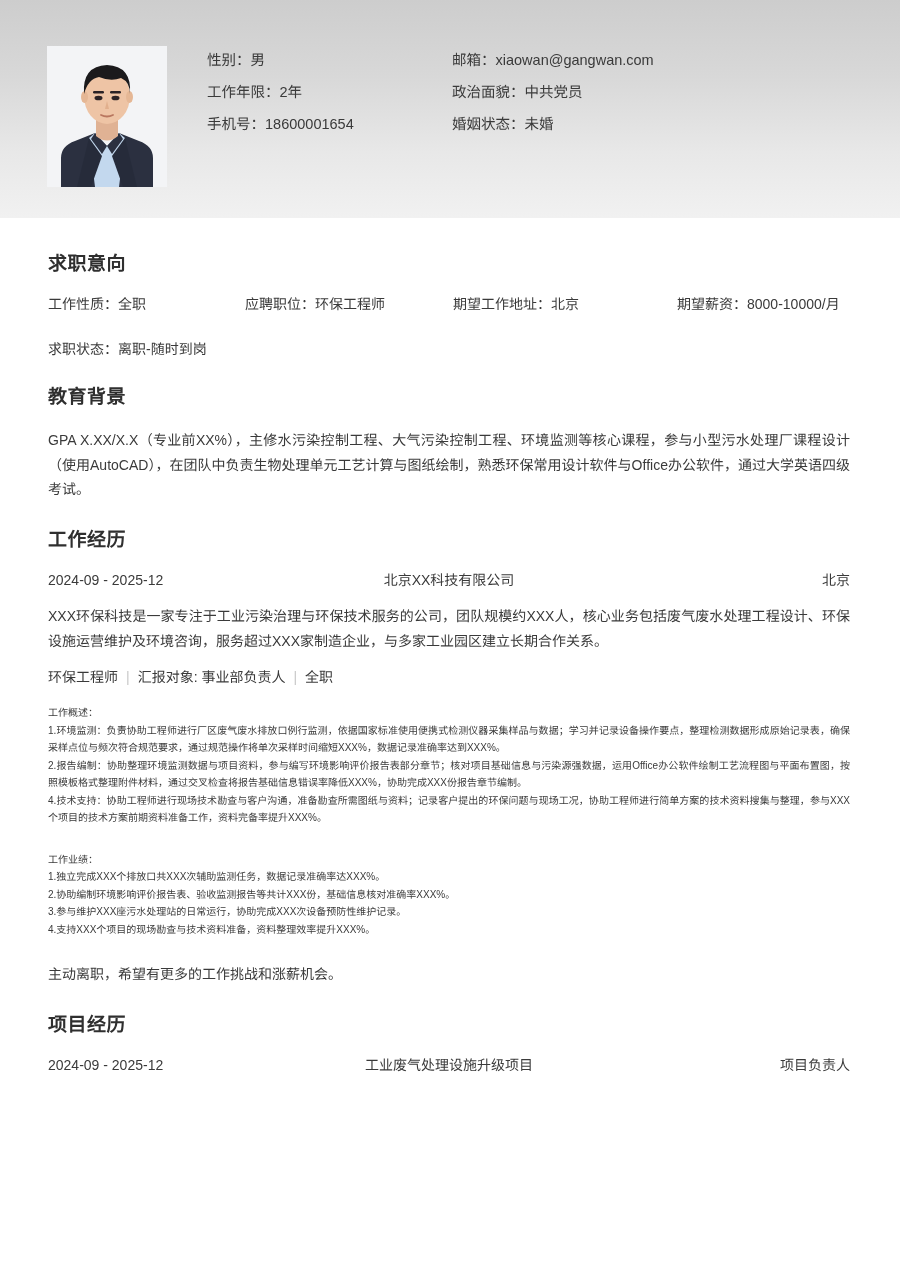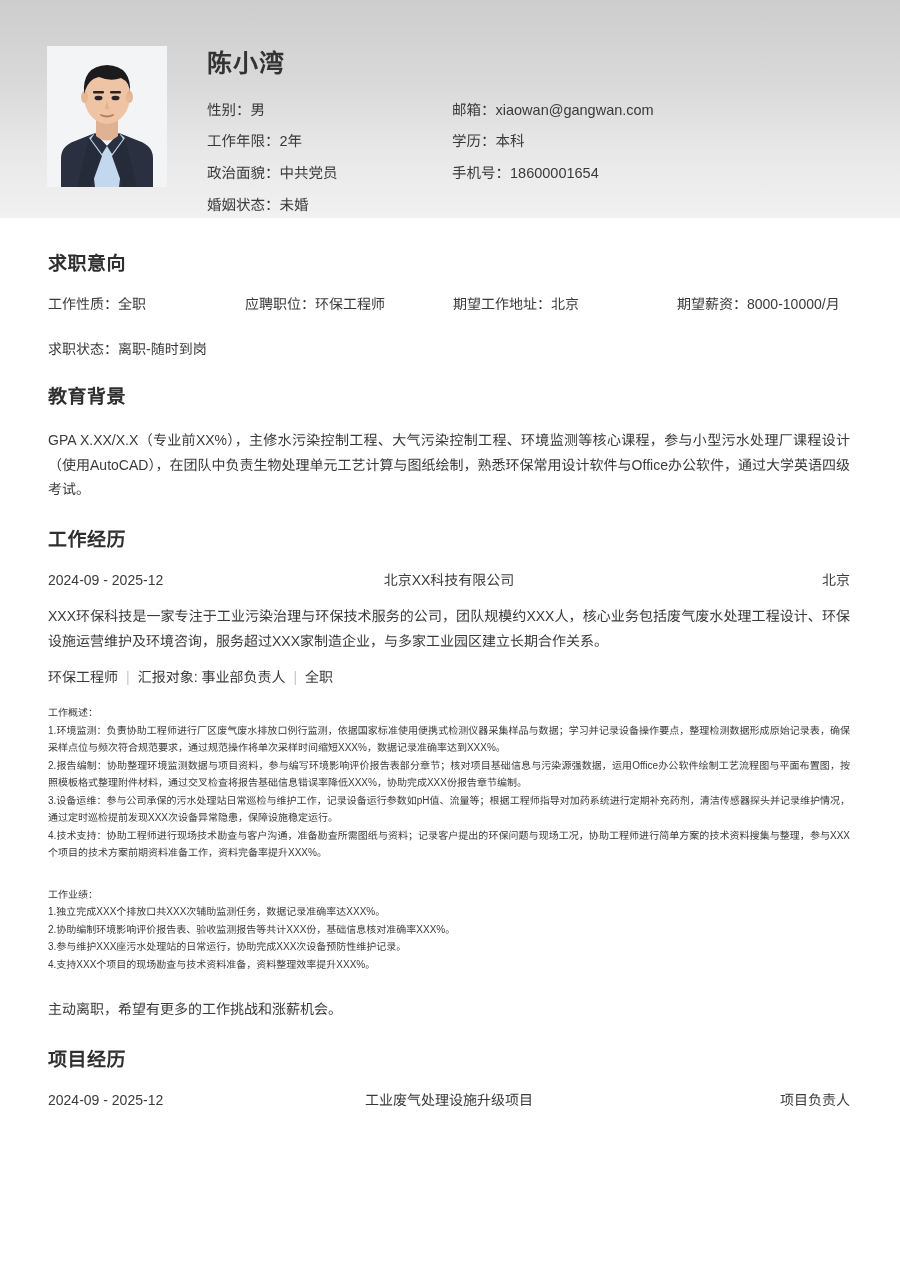--- a/index.html
+++ b/index.html
@@ -193,29 +193,27 @@
         <ellipse cx="51.5" cy="52" rx="4" ry="2.3" fill="#2c2326"></ellipse>
         <ellipse cx="68.5" cy="52" rx="4" ry="2.3" fill="#2c2326"></ellipse>
 
         <path d="M60 55 L58 63 L62 63 Z" fill="#dca885" opacity="0.75"></path>
 
         <path d="M54 69 Q60 72 66 69" stroke="#b9775f" stroke-width="1.8" fill="none" stroke-linecap="round"></path>
       </svg>
     </div>
 
     <div class="header-info">
-      <div class="name">陈小湾</div>
 
       <div class="info-grid">
         <div class="info-item"><span class="k">性别：</span><span class="v">男</span></div>
         <div class="info-item"><span class="k">邮箱：</span><span class="v">xiaowan@gangwan.com</span></div>
 
         <div class="info-item"><span class="k">工作年限：</span><span class="v">2年</span></div>
 
-        <div class="info-item"><span class="k">学历：</span><span class="v">本科</span></div>
         <div class="info-item"><span class="k">政治面貌：</span><span class="v">中共党员</span></div>
 
         <div class="info-item"><span class="k">手机号：</span><span class="v">18600001654</span></div>
         <div class="info-item"><span class="k">婚姻状态：</span><span class="v">未婚</span></div>
       </div>
     </div>
   </div>
 
   <div class="content">
 
@@ -253,21 +251,20 @@
       <div class="para">XXX环保科技是一家专注于工业污染治理与环保技术服务的公司，团队规模约XXX人，核心业务包括废气废水处理工程设计、环保设施运营维护及环境咨询，服务超过XXX家制造企业，与多家工业园区建立长期合作关系。</div>
 
       <div class="role-line">
         <span>环保工程师</span><span class="sep">|</span><span>汇报对象: 事业部负责人</span><span class="sep">|</span><span>全职</span>
       </div>
 
       <div class="block">
         <span class="ln">工作概述：</span>
         <span class="ln">1.环境监测：负责协助工程师进行厂区废气废水排放口例行监测，依据国家标准使用便携式检测仪器采集样品与数据；学习并记录设备操作要点，整理检测数据形成原始记录表，确保采样点位与频次符合规范要求，通过规范操作将单次采样时间缩短XXX%，数据记录准确率达到XXX%。</span>
         <span class="ln">2.报告编制：协助整理环境监测数据与项目资料，参与编写环境影响评价报告表部分章节；核对项目基础信息与污染源强数据，运用Office办公软件绘制工艺流程图与平面布置图，按照模板格式整理附件材料，通过交叉检查将报告基础信息错误率降低XXX%，协助完成XXX份报告章节编制。</span>
-        <span class="ln">3.设备运维：参与公司承保的污水处理站日常巡检与维护工作，记录设备运行参数如pH值、流量等；根据工程师指导对加药系统进行定期补充药剂，清洁传感器探头并记录维护情况，通过定时巡检提前发现XXX次设备异常隐患，保障设施稳定运行。</span>
         <span class="ln">4.技术支持：协助工程师进行现场技术勘查与客户沟通，准备勘查所需图纸与资料；记录客户提出的环保问题与现场工况，协助工程师进行简单方案的技术资料搜集与整理，参与XXX个项目的技术方案前期资料准备工作，资料完备率提升XXX%。</span>
       </div>
 
       <div class="spacer-sm"></div>
 
       <div class="block">
         <span class="ln">工作业绩：</span>
         <span class="ln">1.独立完成XXX个排放口共XXX次辅助监测任务，数据记录准确率达XXX%。</span>
         <span class="ln">2.协助编制环境影响评价报告表、验收监测报告等共计XXX份，基础信息核对准确率XXX%。</span>
         <span class="ln">3.参与维护XXX座污水处理站的日常运行，协助完成XXX次设备预防性维护记录。</span>

